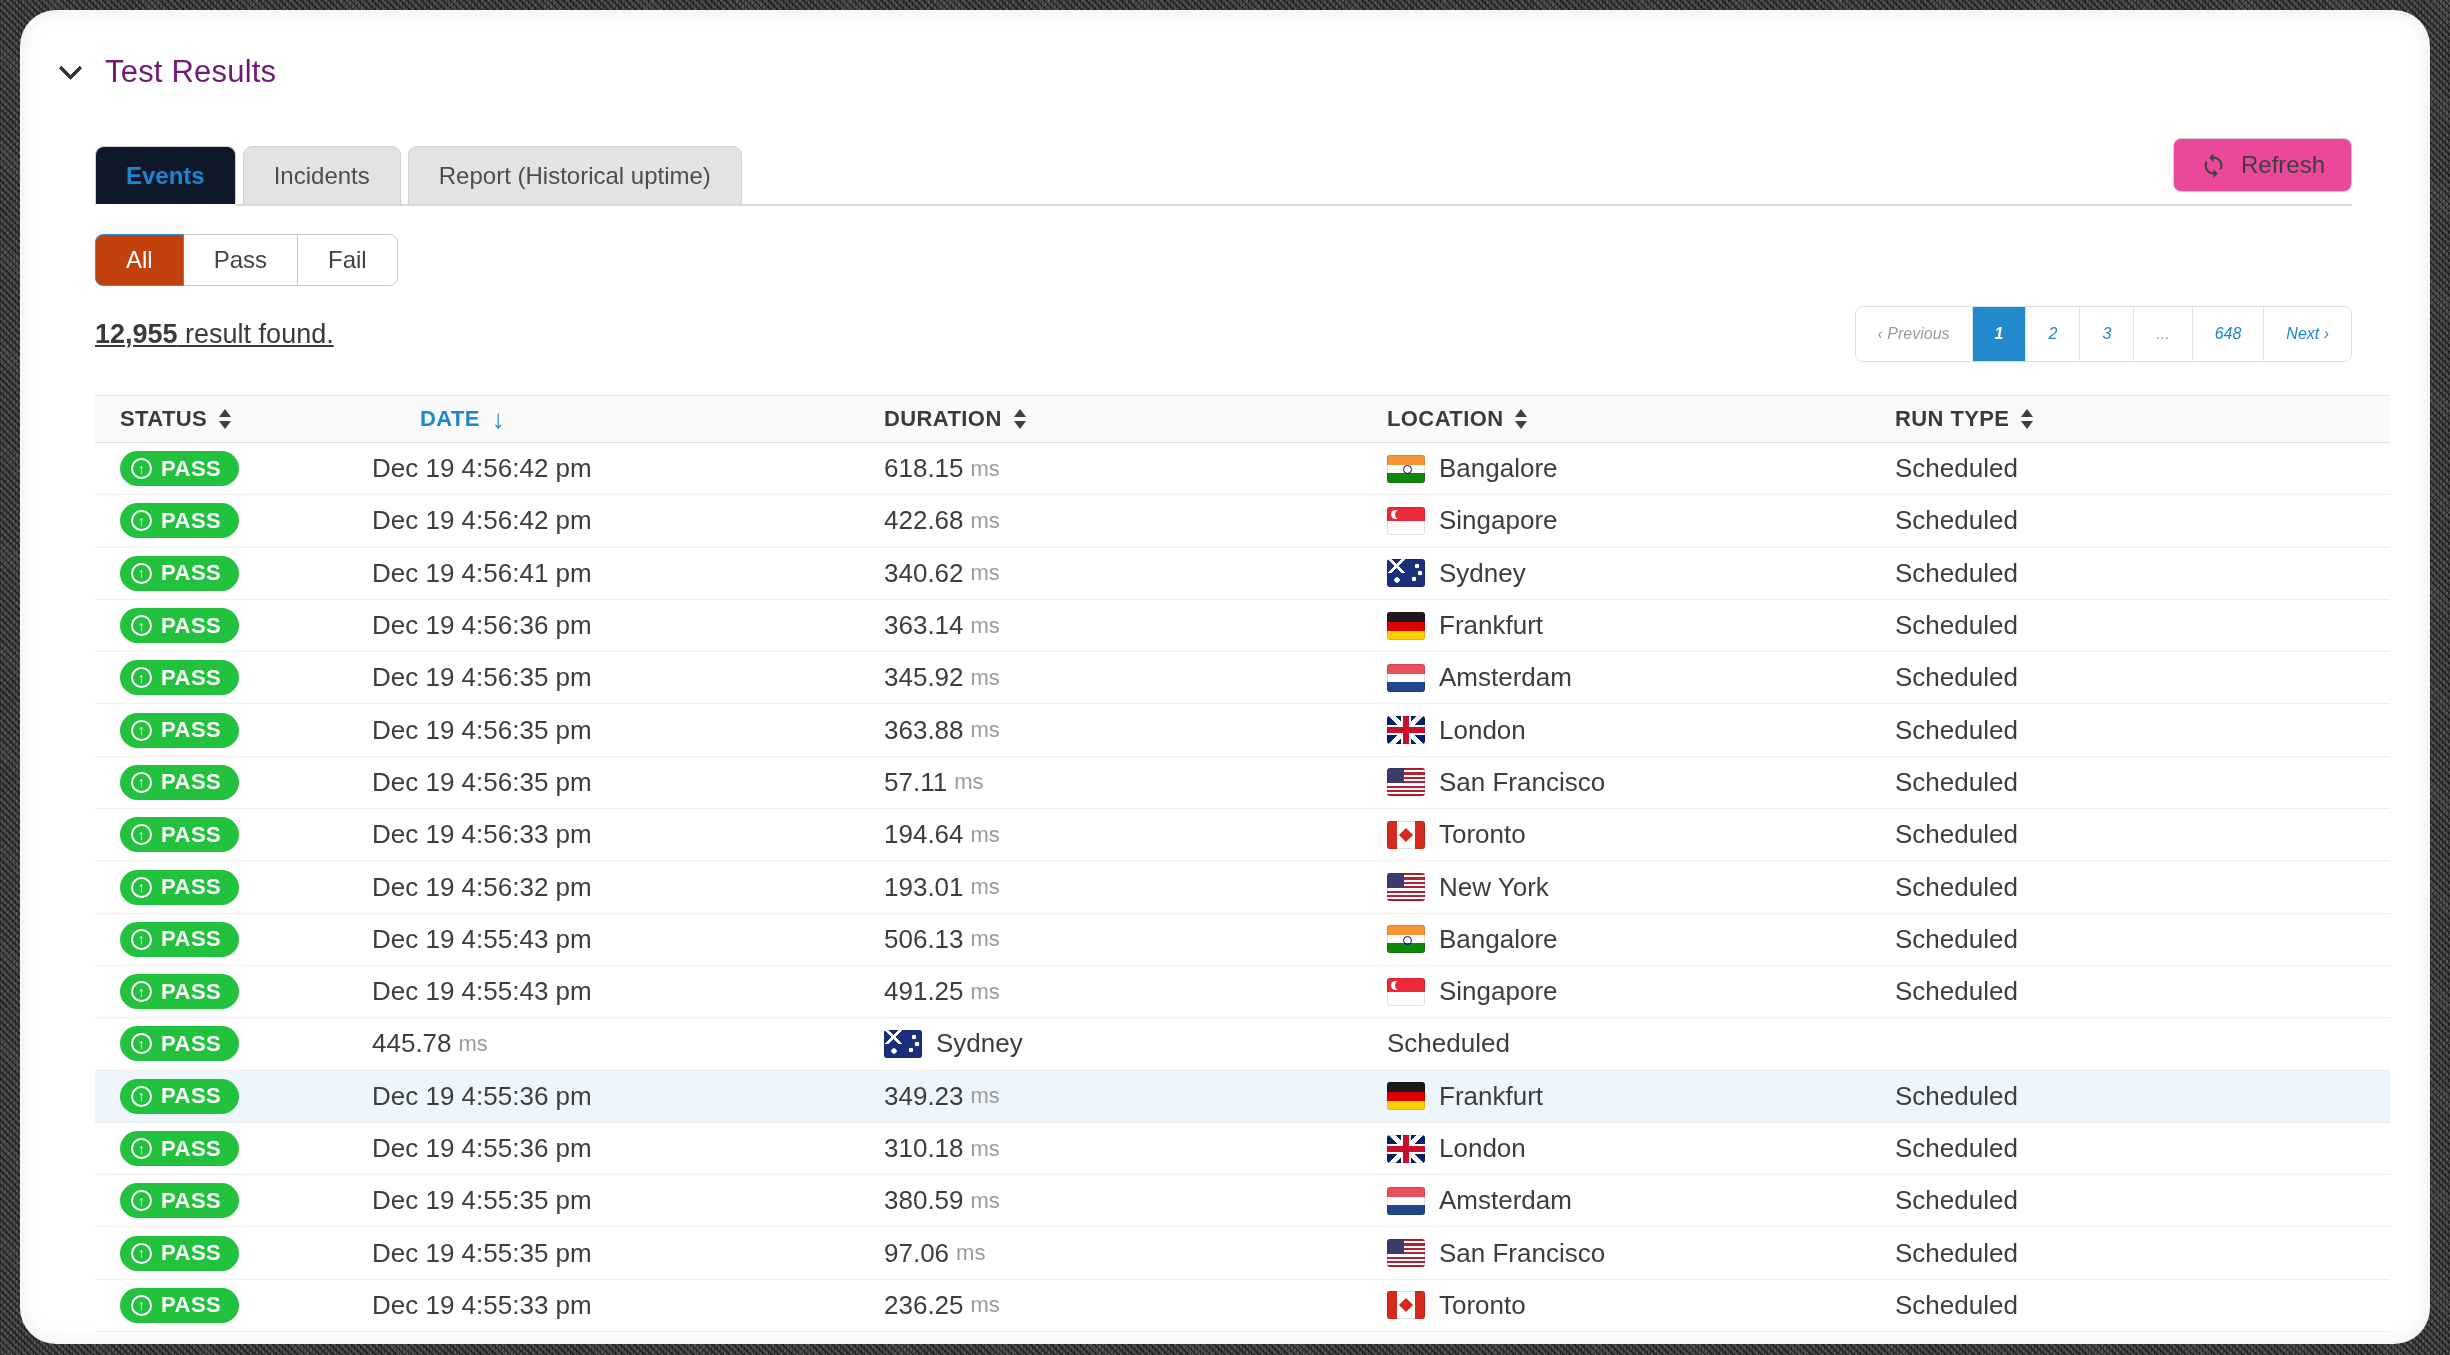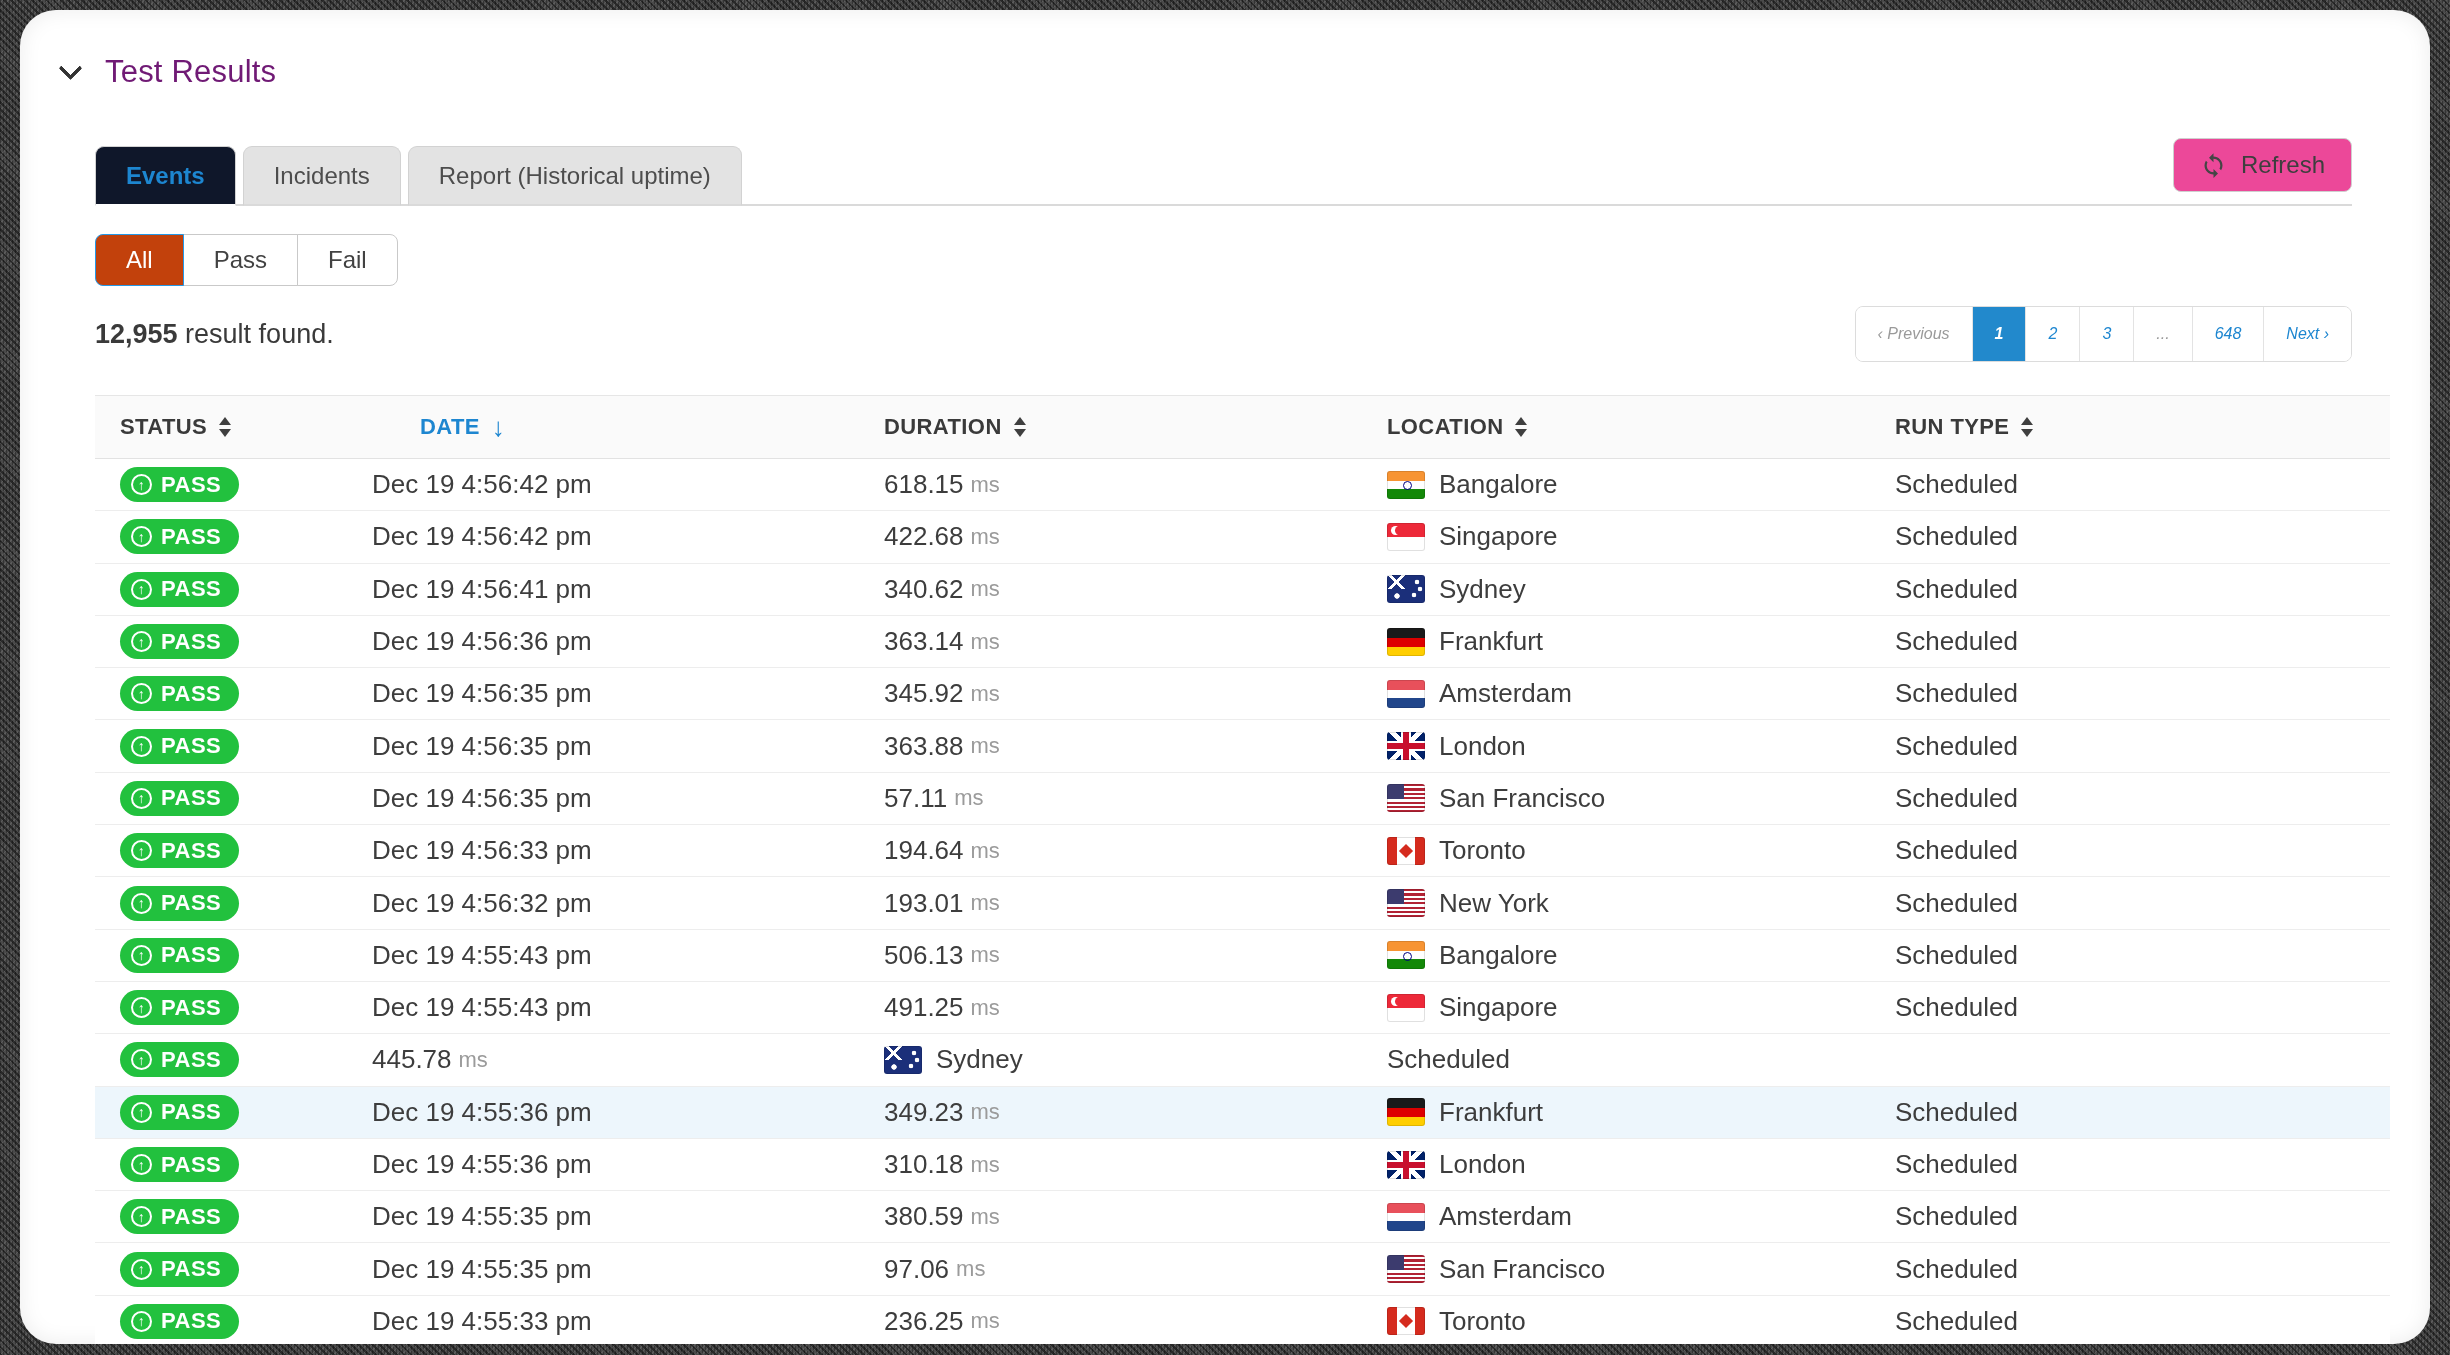--- a/index.html
+++ b/index.html
@@ -49,38 +49,38 @@
   .filter-group { position: absolute; left: 75px; top: 224px; display: flex; }
   .filter-btn {
     height: 52px; padding: 0 30px; font-size: 24px; display: flex; align-items: center;
     background: #fff; border: 1px solid #c9c9c9; color: #424242; margin-left: -1px; cursor: pointer;
   }
   .filter-btn:first-child { border-radius: 8px 0 0 8px; margin-left: 0; }
   .filter-btn:last-child { border-radius: 0 8px 8px 0; }
   .filter-btn.active { background: #c2410c; border-color: #2499e8; color: #fff; z-index: 1; }
   
   .results-row { position: absolute; left: 75px; right: 78px; top: 296px; height: 56px; display: flex; align-items: center; justify-content: space-between; }
-  .result-count { font-size: 27px; color: #3a3a3a; }
+  .result-count { font-size: 27px; color: #3a3a3a; text-decoration: underline; }
   .result-count b { font-weight: bold; }
   .pagination { display: inline-flex; border: 1px solid #dcdcdc; border-radius: 8px; overflow: hidden; background: #fff; }
   .page-item {
     min-width: 52px; height: 54px; padding: 0 22px; display: flex; align-items: center; justify-content: center;
     font-size: 16px; color: #1d86d0; border-left: 1px solid #e3e3e3; cursor: pointer; background: #fff; font-style: italic;
   }
   .page-item:first-child { border-left: none; }
   .page-item.muted { color: #9a9a9a; }
   .page-item.active { background: #2289cc; color: #fff; font-weight: bold; }
   
   .table { position: absolute; left: 75px; top: 385px; width: 2295px; }
   .thead, .trow {
     display: grid; grid-template-columns: 252px 512px 503px 508px 1fr;
     align-items: center; padding-left: 25px;
   }
   .thead {
-    height: 64px; background: #fafafa;
+    height: 48px; background: #fafafa;
     border-top: 1px solid #e6e6e6; border-bottom: 1px solid #e2e2e2;
   }
   .th { display: flex; align-items: center; gap: 12px; font-size: 22px; font-weight: bold; color: #3a3a3a; letter-spacing: .4px; cursor: pointer; }
   .th.sorted { color: #1d86d0; margin-left: 48px; }
   .sort-both { display: inline-flex; flex-direction: column; gap: 4px; }
   .sort-both i { display: block; width: 0; height: 0; border-left: 6px solid transparent; border-right: 6px solid transparent; }
   .sort-both i.up { border-bottom: 8px solid #3f3f3f; }
   .sort-both i.down { border-top: 8px solid #3f3f3f; }
   .sort-down-arrow { font-size: 26px; font-weight: bold; color: #1d86d0; line-height: 1; }
   .trow { height: 52.3px; border-bottom: 1px solid #ededed; background: #fff; cursor: pointer; }

